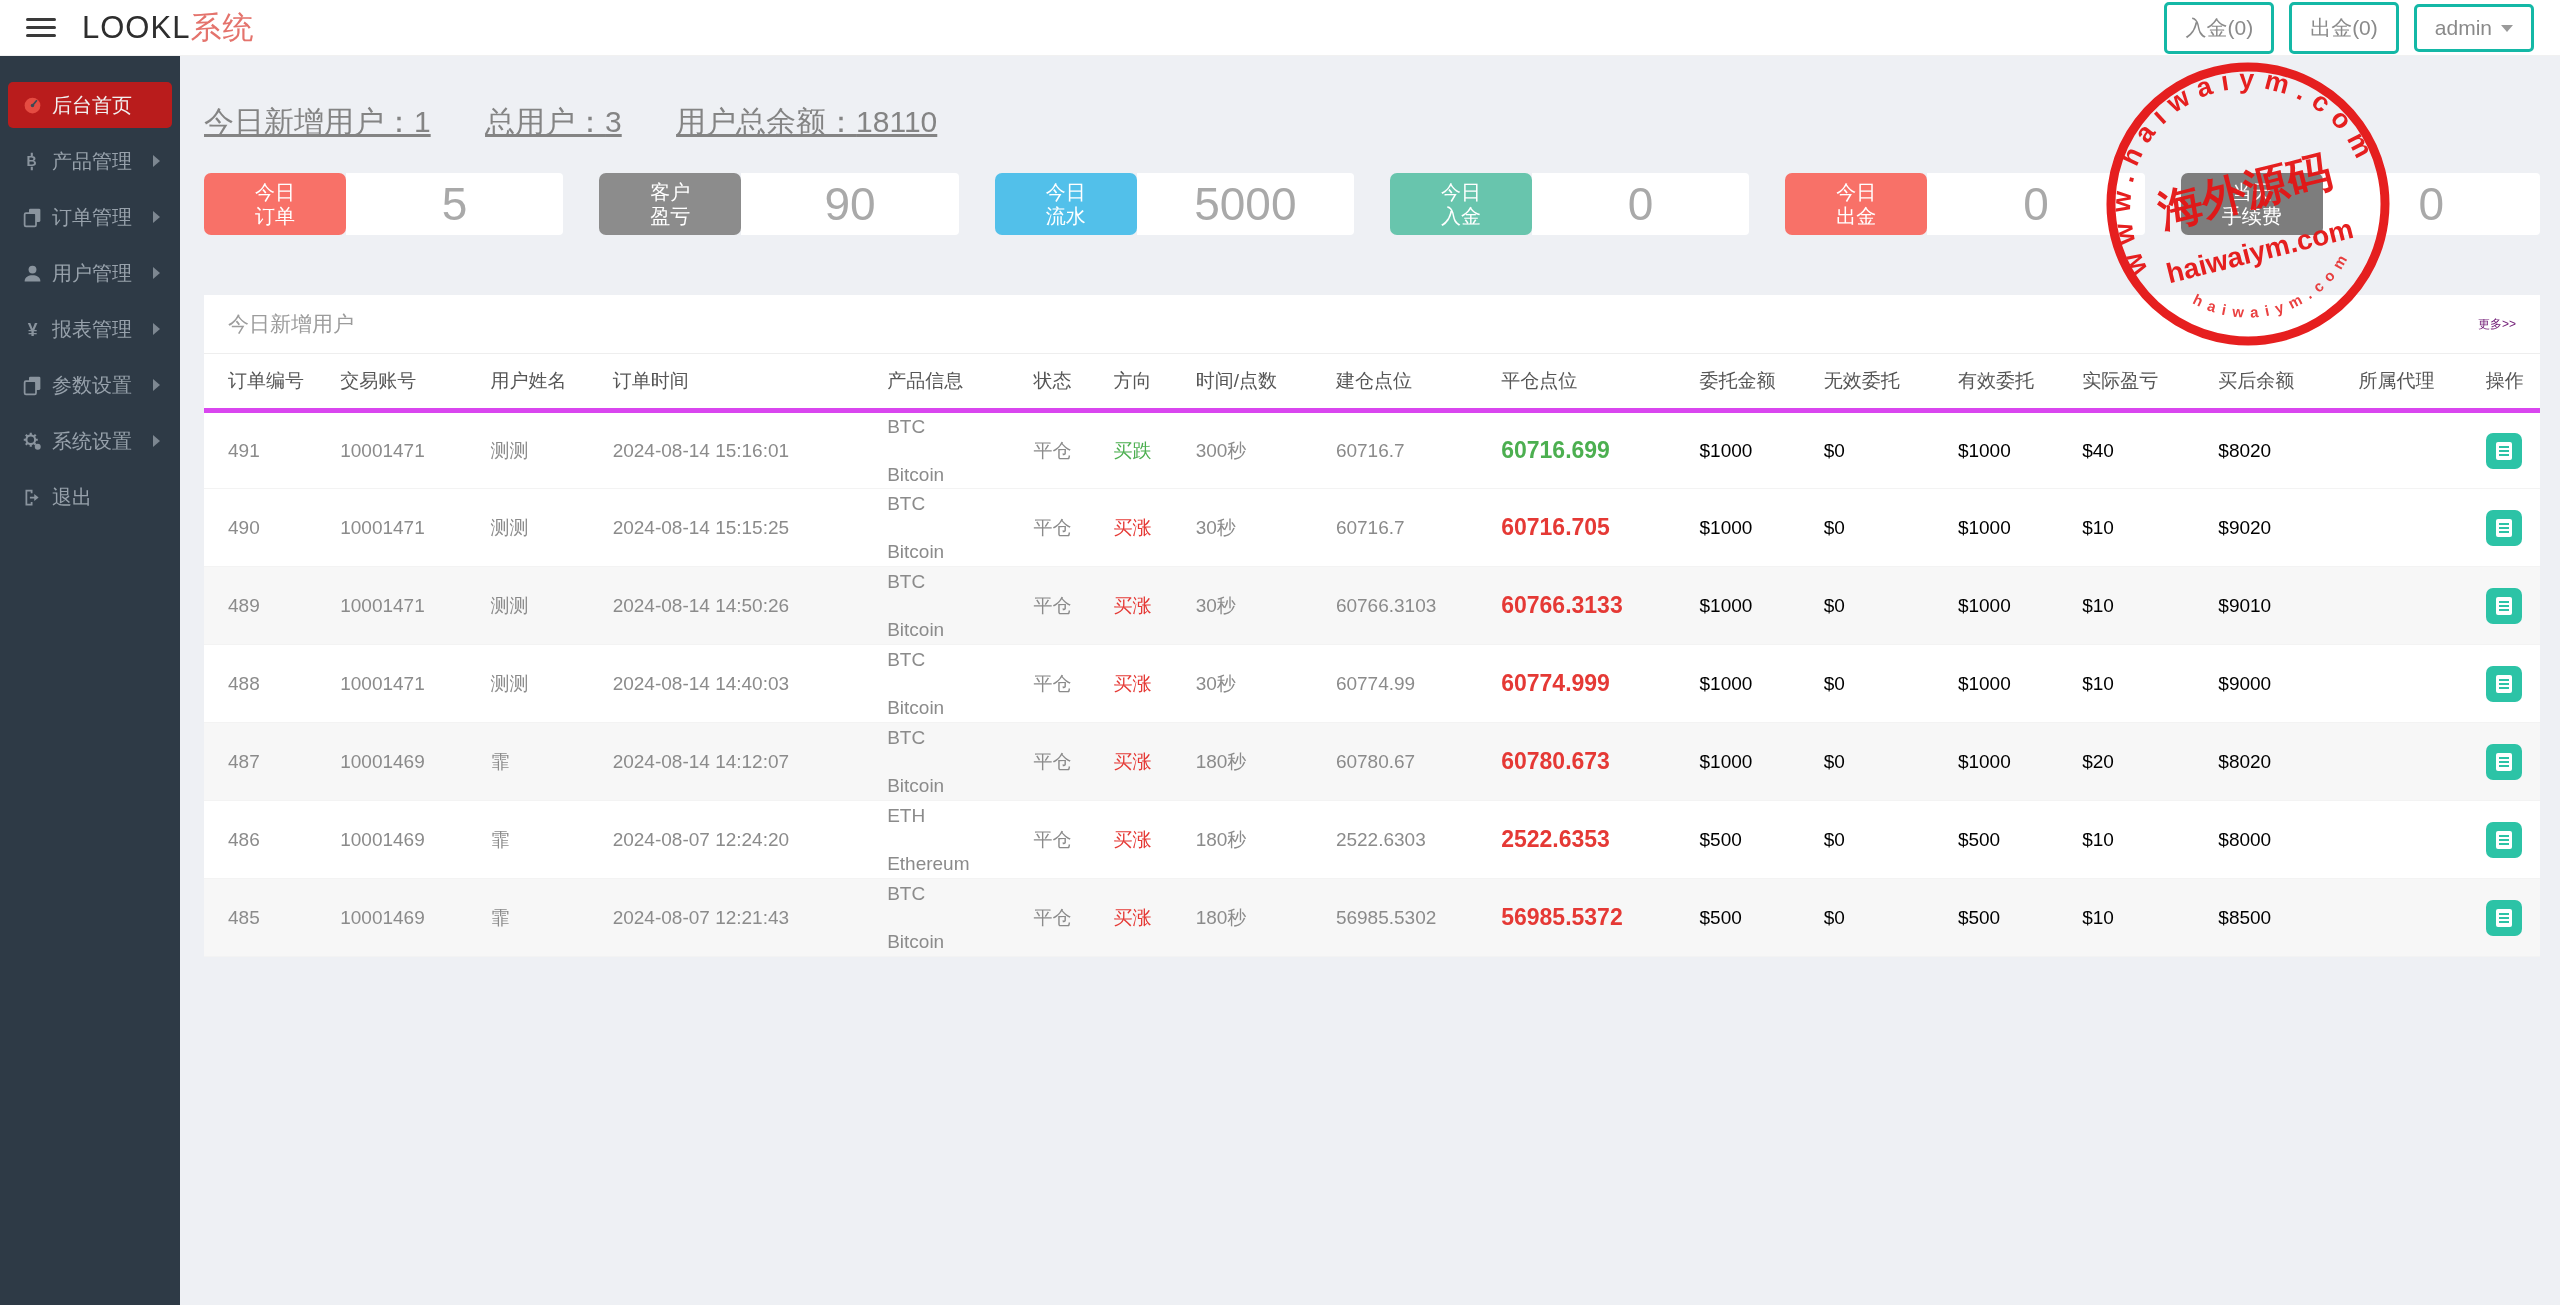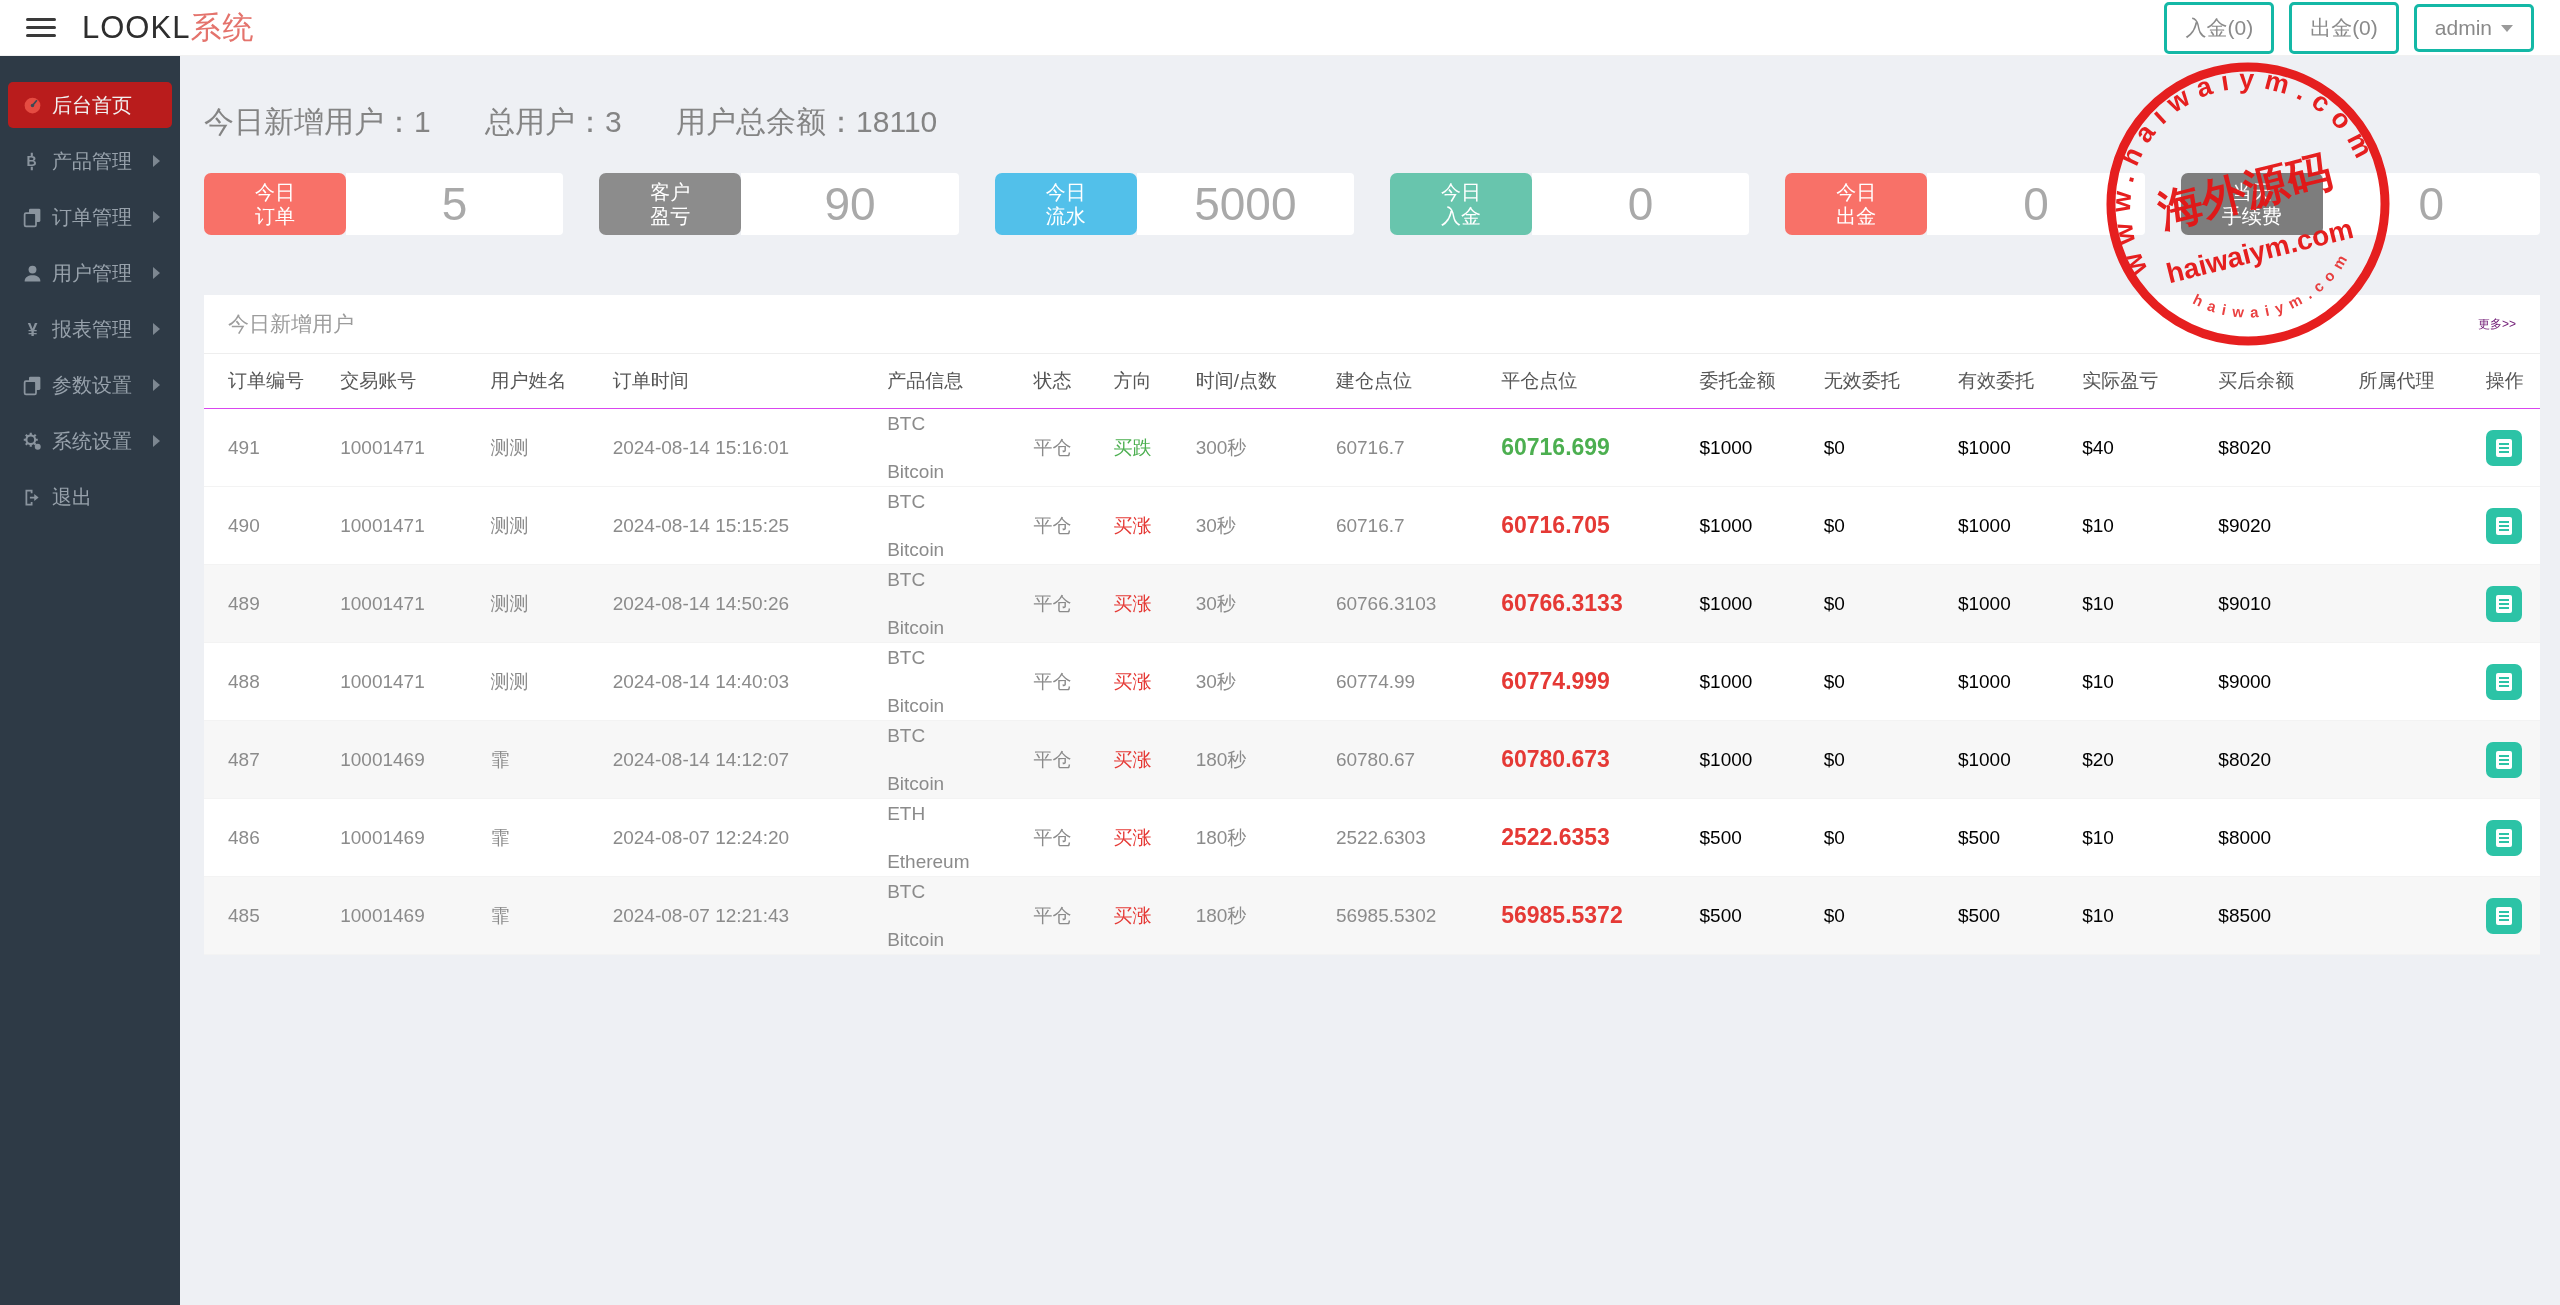--- a/index.html
+++ b/index.html
@@ -40,21 +40,21 @@
   }
   .side-item .s-icon { width: 30px; display: flex; align-items: center; }
   .side-item .s-icon svg { width: 21px; height: 21px; fill: #8a949e; }
   .side-item.active { background: #b91c1c; color: #f2f2f2; }
   .side-item.active .s-icon svg { fill: #e54c42; }
   .side-label { flex: 1; }
   .side-arrow { width: 0; height: 0; border-top: 6px solid transparent; border-bottom: 6px solid transparent; border-left: 7px solid #7d8791; }
   
   .main { position: absolute; left: 180px; top: 56px; right: 0; bottom: 0; padding: 46px 20px 0 24px; }
   .summary { font-size: 30px; color: #848484; margin-bottom: 30px; }
-  .summary .s-item { margin-right: 46px; }
+  .summary .s-item { margin-right: 46px; text-decoration: underline; }
   
   .cards { display: flex; gap: 36px; }
   .card { flex: 1; height: 62px; display: flex; }
   .card-label {
     width: 142px; border-radius: 7px; color: #ffffff; font-size: 20px; line-height: 1.2;
     display: flex; flex-direction: column; align-items: center; justify-content: center;
     text-align: left; z-index: 1;
   }
   .card-value {
     flex: 1; background: #ffffff; display: flex; align-items: center; justify-content: center;
@@ -64,21 +64,21 @@
   .panel { background: #ffffff; margin-top: 60px; }
   .panel-head {
     display: flex; justify-content: space-between; align-items: center;
     padding: 15px 24px; border-bottom: 1px solid #eeeeee;
   }
   .panel-title { color: #9c9c9c; font-size: 21px; }
   .more-link { color: #701a75; font-size: 12px; text-decoration: none; cursor: pointer; }
   table { width: 100%; border-collapse: collapse; table-layout: fixed; }
   th {
     text-align: left; font-weight: normal; font-size: 19px; color: #565656;
-    padding: 14px 8px; border-bottom: 1px solid #d946ef; white-space: nowrap;
+    padding: 14px 8px; border-bottom: 5px solid #d946ef; white-space: nowrap;
   }
   th:first-child, td:first-child { padding-left: 24px; }
   td { font-size: 19px; color: #8b8b8b; padding: 0 8px; height: 78px; vertical-align: middle; border-bottom: 1px solid #f3f3f3; }
   tbody tr:nth-child(2n+3) { background: #f7f7f7; }
   .prod-line1 { margin-bottom: 26px; }
   .dir.green, .close-val.green { color: #4caf50; }
   .dir.red { color: #e53935; }
   .close-val { font-size: 23px; font-weight: bold; }
   .close-val.red { color: #e53935; }
   .money { color: #000000; }

